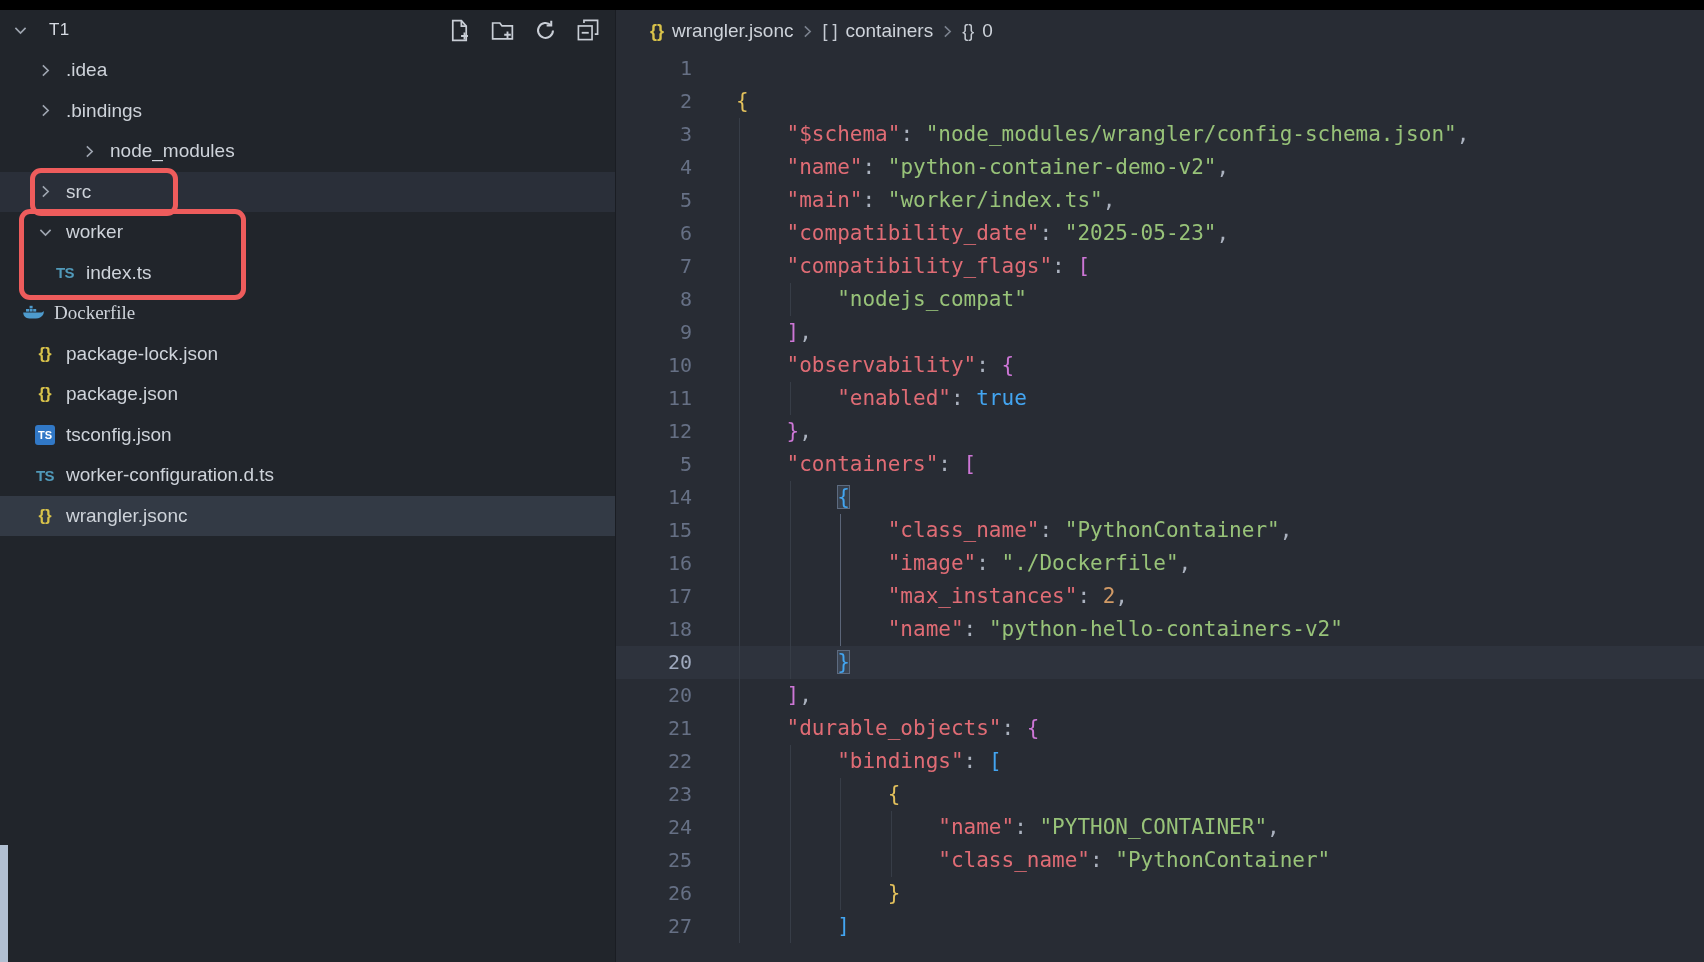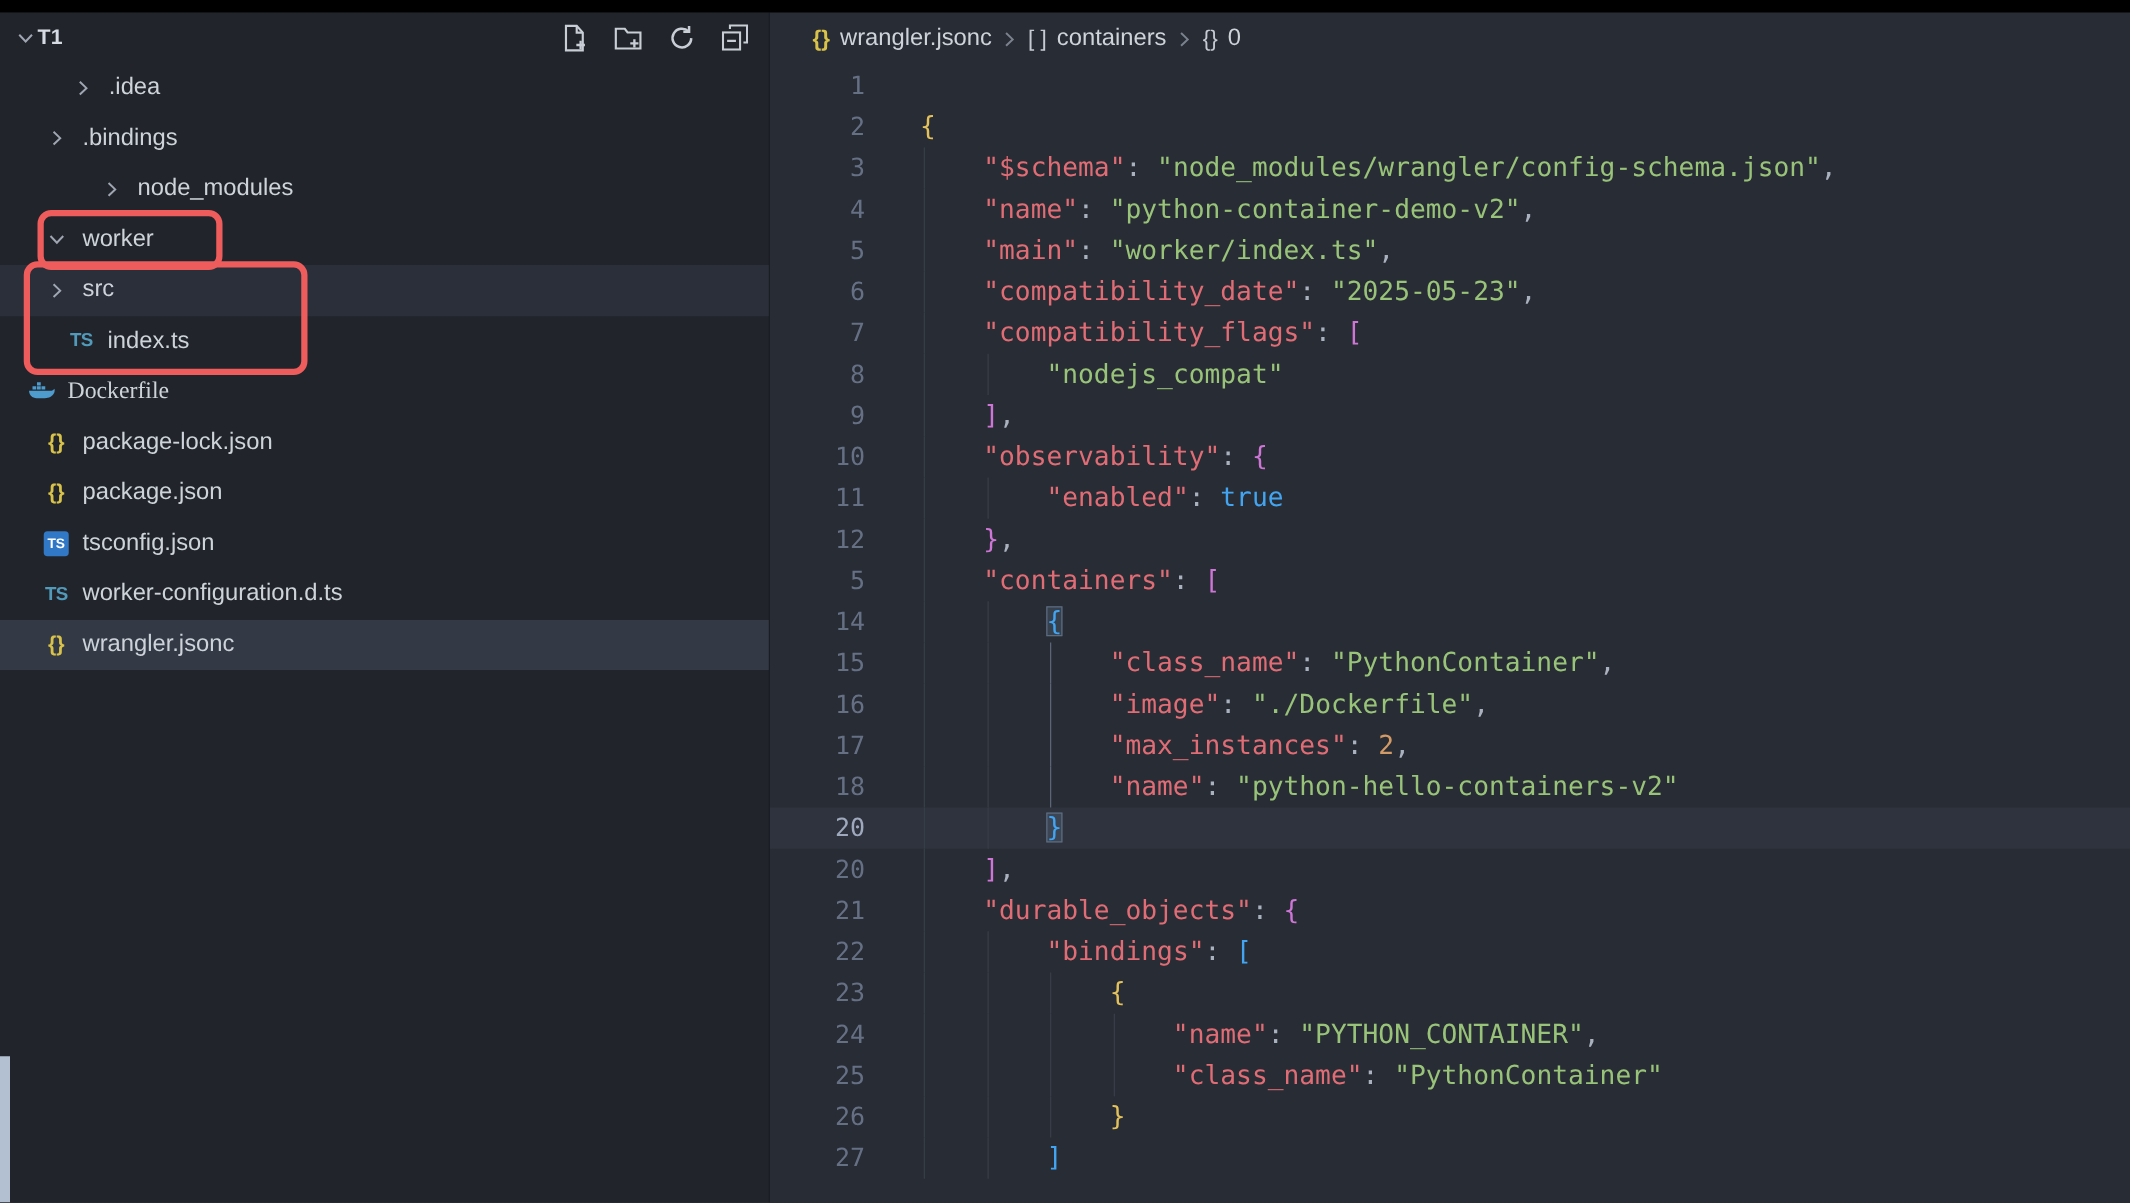--- a/index.html
+++ b/index.html
@@ -12,21 +12,21 @@
   html,body{width:1704px;height:962px;overflow:hidden}
   body{position:relative;background:var(--ebg);font-family:"Liberation Sans",sans-serif}
 
   .topbar{position:absolute;top:0;left:0;width:1704px;height:10px;background:#000;z-index:3}
   .app{position:absolute;top:10px;left:0;width:1704px;height:952px;display:flex}
 
   
   .sidebar{width:616px;flex:none;background:var(--sbg);border-right:1px solid #1a1d23;position:relative}
   .sb-header{height:40px;padding:0 12px;display:flex;align-items:center}
   .hchev{width:18px;height:18px;color:#9fa6b1;display:flex;align-items:center}
-  .sb-title{margin-left:0;font-size:17px;font-weight:bold;color:#d6dae2;letter-spacing:.3px;flex:1}
+  .sb-title{margin-left:19px;font-size:17px;font-weight:normal;color:#d6dae2;letter-spacing:.3px;flex:1}
   .sb-actions{display:flex;gap:17px;align-items:center;color:#c9ced6;margin-right:2px}
   .abtn{width:26px;height:26px;display:flex;align-items:center;justify-content:center;cursor:pointer}
   .tree{position:absolute;top:40px;left:0;right:0}
   .row{height:40.5px;display:flex;align-items:center;font-size:19px;color:#ced3da;cursor:pointer}
   .row.sel{background:var(--sel)}
   .row.hl{background:#2a2f39}
   .chev{width:30px;display:flex;justify-content:center;color:#9fa6b1}
   .ficon{width:30px;display:flex;justify-content:center;align-items:center}
   .label{margin-left:6px;white-space:nowrap}
   .ts-txt{color:var(--ts);font-weight:bold;font-size:15px;letter-spacing:-.5px}
@@ -104,21 +104,21 @@
           <div class="abtn">
             <svg width="24" height="24" viewBox="0 0 16 16" fill="none" stroke="currentColor" stroke-width="1.1">
               <path d="M5.3 3.4V1.6h9.1v9.1h-1.9"></path>
               <rect x="1.6" y="5.3" width="9.1" height="9.1"></rect>
               <path d="M3.8 9.85h4.7" stroke-width="1.2"></path>
             </svg>
           </div>
         </div>
     </div>
     <div class="tree">
-        <div class="row" style="padding-left: 30px; margin-left: 21px;">
+        <div class="row" style="padding-left: 30px;">
           <span class="chev">
             <svg width="17" height="17" viewBox="0 0 16 16">
               <path d="M5.5 3.2l5 4.8-5 4.8" fill="none" stroke="currentColor" stroke-width="1.5"></path>
             </svg>
           </span>
           <span class="label">.idea</span>
         </div>
         <div class="row" style="padding-left: 30px;">
           <span class="chev">
             <svg width="17" height="17" viewBox="0 0 16 16">
@@ -128,35 +128,35 @@
           <span class="label">.bindings</span>
         </div>
         <div class="row" style="padding-left: 30px; margin-left: 44px;">
           <span class="chev">
             <svg width="17" height="17" viewBox="0 0 16 16">
               <path d="M5.5 3.2l5 4.8-5 4.8" fill="none" stroke="currentColor" stroke-width="1.5"></path>
             </svg>
           </span>
           <span class="label">node_modules</span>
         </div>
+        <div class="row hl" style="padding-left: 30px;">
+          <span class="chev">
+            <svg width="17" height="17" viewBox="0 0 16 16">
+              <path d="M5.5 3.2l5 4.8-5 4.8" fill="none" stroke="currentColor" stroke-width="1.5"></path>
+            </svg>
+          </span>
+          <span class="label">src</span>
+        </div>
         <div class="row" style="padding-left: 30px;">
           <span class="chev">
             <svg width="17" height="17" viewBox="0 0 16 16">
               <path d="M3.2 5.5l4.8 5 4.8-5" fill="none" stroke="currentColor" stroke-width="1.5"></path>
             </svg>
           </span>
           <span class="label">worker</span>
-        </div>
-        <div class="row hl" style="padding-left: 30px;">
-          <span class="chev">
-            <svg width="17" height="17" viewBox="0 0 16 16">
-              <path d="M5.5 3.2l5 4.8-5 4.8" fill="none" stroke="currentColor" stroke-width="1.5"></path>
-            </svg>
-          </span>
-          <span class="label">src</span>
         </div>
         <div class="row" style="padding-left: 50px;">
           <span class="ficon">
             <span class="ts-txt">TS</span>
           </span>
           <span class="label">index.ts</span>
         </div>
         <div class="row" style="padding-left: 18px; font-family: Liberation Serif, serif;">
           <span class="ficon">
             <svg width="24" height="24" viewBox="0 0 24 24" fill="#4e9bcd">

